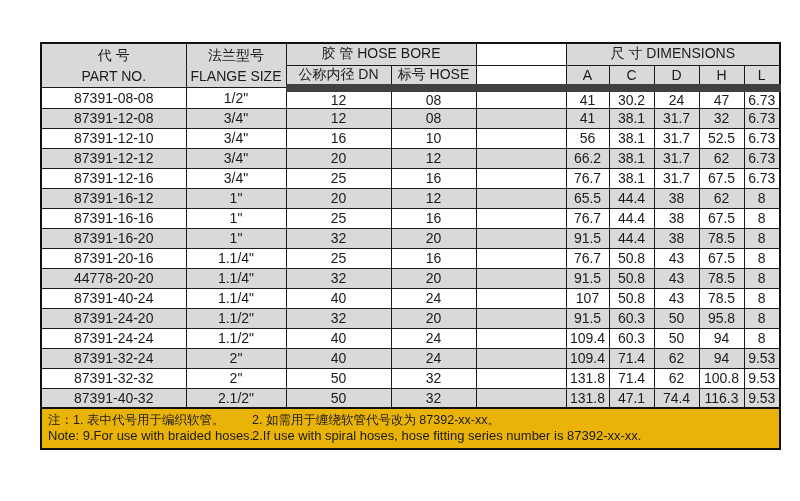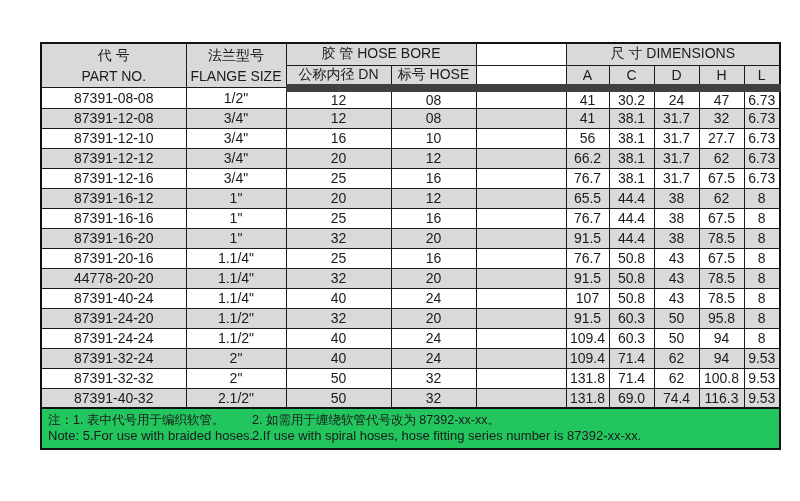--- a/index.html
+++ b/index.html
@@ -35,21 +35,21 @@
   thead tr.h2 th { border-bottom: 8px solid #404040; }
   th.merged { height: 44px; }
   .two-line div { line-height: 21px; }
 
   tbody td { height: 20px; background: #ffffff; }
   tbody tr:nth-child(even) td { background: #d9d9d9; }
 
   tfoot td.notes-cell {
     border: 1px solid #1b1b1b;
     border-top: 2px solid #111;
-    background: #22c55e;
+    background: #eab308;
     text-align: left;
     padding: 3px 6px 4px 6px;
     height: 38px;
   }
   .note-line { display: flex; font-size: 13px; line-height: 16px; white-space: nowrap; }
   .note-seg1 { width: 204px; flex: 0 0 204px; }
   .note-line.cn { font-size: 12.5px; }
 </style>
 </head>
 <body>
@@ -121,21 +121,21 @@
     </tr>
         <tr>
       <td>87391-12-10</td>
       <td>3/4"</td>
       <td>16</td>
       <td>10</td>
       <td></td>
       <td>56</td>
       <td>38.1</td>
       <td>31.7</td>
-      <td>27.7</td>
+      <td>52.5</td>
       <td>6.73</td>
     </tr>
         <tr>
       <td>87391-12-12</td>
       <td>3/4"</td>
       <td>20</td>
       <td>12</td>
       <td></td>
       <td>66.2</td>
       <td>38.1</td>
@@ -275,35 +275,35 @@
       <td>100.8</td>
       <td>9.53</td>
     </tr>
         <tr>
       <td>87391-40-32</td>
       <td>2.1/2"</td>
       <td>50</td>
       <td>32</td>
       <td></td>
       <td>131.8</td>
-      <td>69.0</td>
+      <td>47.1</td>
       <td>74.4</td>
       <td>116.3</td>
       <td>9.53</td>
     </tr>
       </tbody>
     <tfoot>
       <tr>
         <td colspan="10" class="notes-cell">
           <div class="note-line cn">
             <span class="note-seg1">注：1. 表中代号用于编织软管。</span>
             <span>2. 如需用于缠绕软管代号改为 87392-xx-xx。</span>
           </div>
           <div class="note-line en">
-            <span class="note-seg1">Note: 5.For use with braided hoses.</span>
+            <span class="note-seg1">Note: 9.For use with braided hoses.</span>
             <span>2.If use with spiral hoses, hose fitting series number is 87392-xx-xx.</span>
           </div>
         </td>
       </tr>
     </tfoot>
   </table>
 
 </div>
 
 </body></html>

